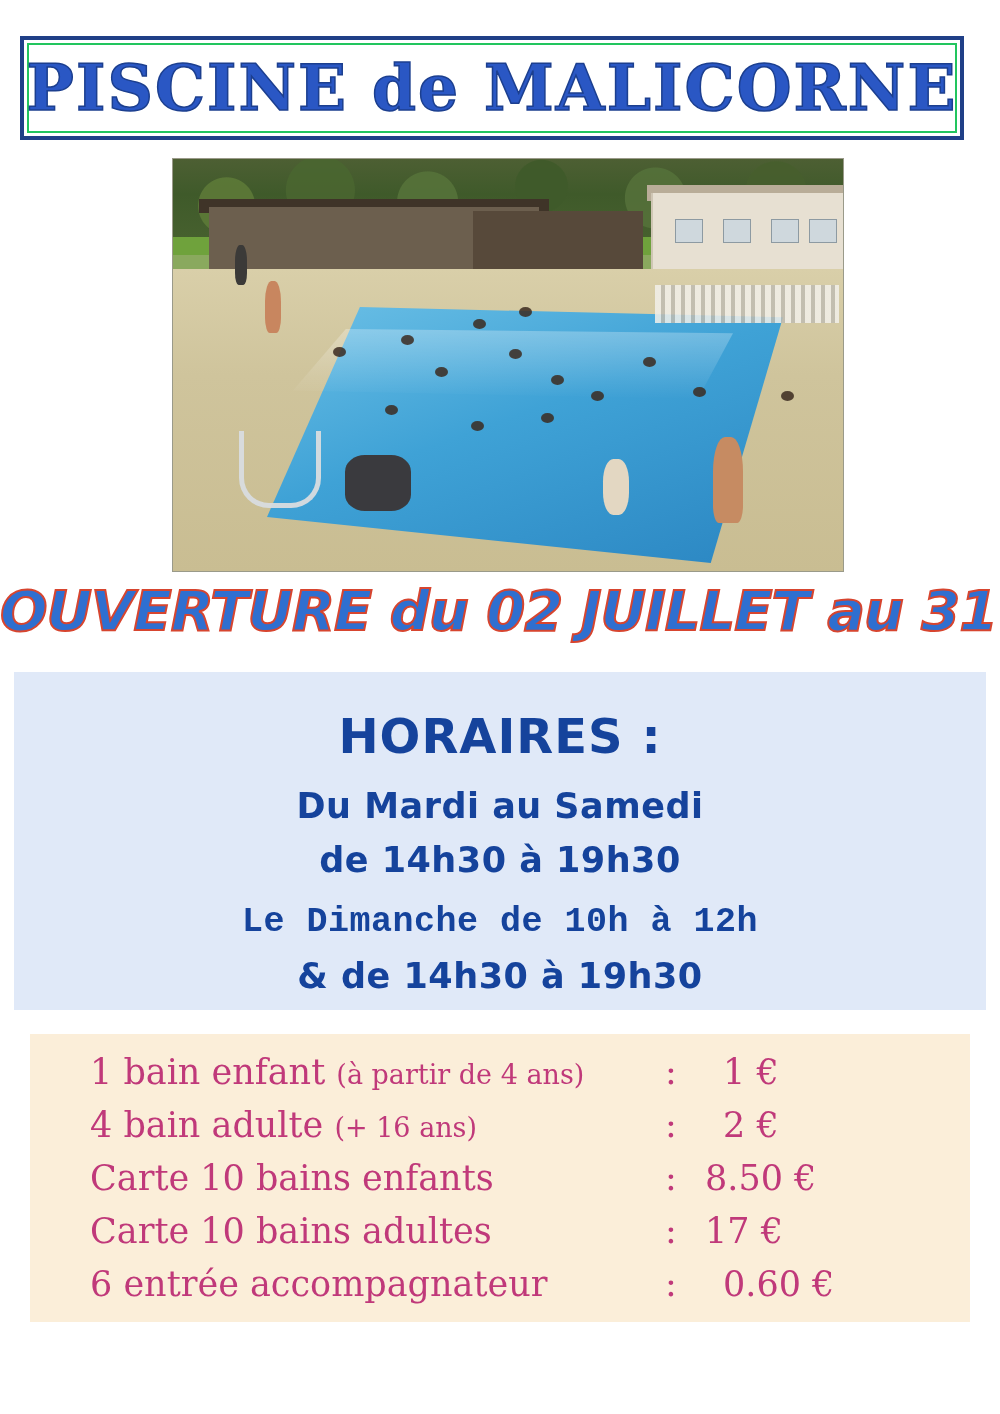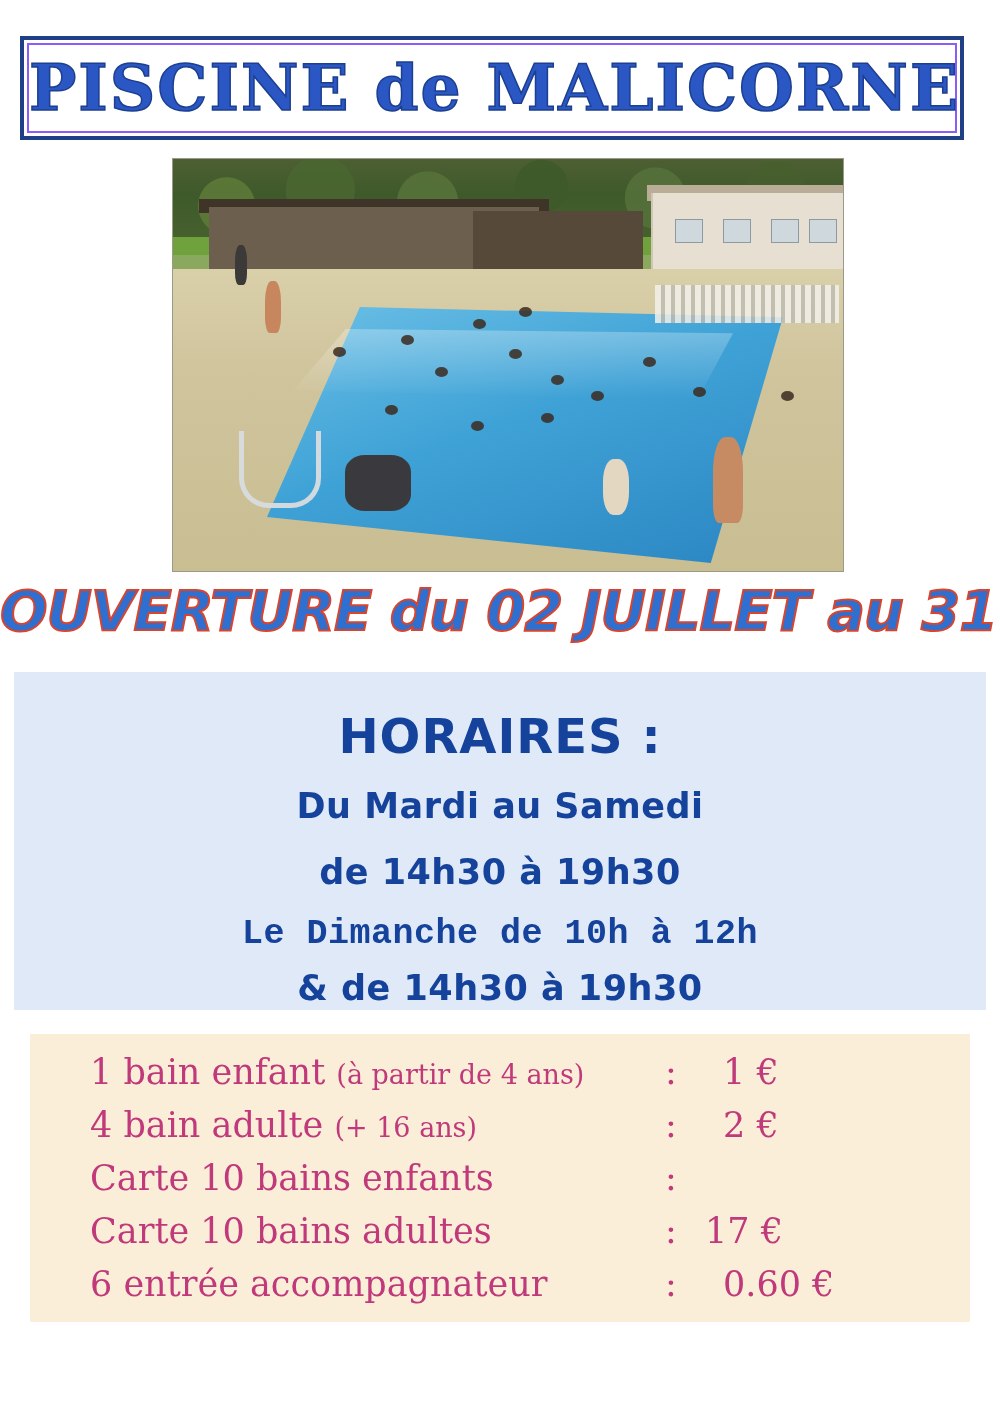--- a/index.html
+++ b/index.html
@@ -29,25 +29,25 @@
     width: 944px;
     height: 104px;
     background: #ffffff;
     border: 4px solid #1f3f87;
     box-sizing: border-box;
     padding: 3px;
   }
   .title-banner-inner {
     width: 100%;
     height: 100%;
-    border: 2px solid #8b5cf6;
+    border: 2px solid #22c55e;
     box-sizing: border-box;
     display: flex;
     align-items: center;
-    justify-content: flex-start;
+    justify-content: center;
   }
   .title-text {
     font-family: "DejaVu Serif", "Liberation Serif", serif;
     font-weight: bold;
     font-size: 63px;
     letter-spacing: 2px;
     color: #2a57c4;
     -webkit-text-stroke: 1.5px #1c3f8f;
     white-space: nowrap;
     line-height: 1;
@@ -189,21 +189,21 @@
     margin-top: 8px;
   }
   .horaires-line {
     font-family: "DejaVu Sans", "Liberation Sans", sans-serif;
     font-weight: bold;
     font-size: 35px;
     color: #15439c;
     margin-top: 22px;
     letter-spacing: 0.5px;
   }
-  .horaires-line.l2 { margin-top: 26px; }
+  .horaires-line.l2 { margin-top: 14px; }
   .horaires-line.l3 { margin-top: 22px; font-family: Liberation Mono, monospace; }
   .horaires-line.l4 { margin-top: 14px; }
 
   
   .tarifs {
     position: absolute;
     left: 30px; top: 1034px;
     width: 940px;
     height: 288px;
     background: #fbeed9;
@@ -320,20 +320,21 @@
       <div class="tarif-colon">:</div>
       <div class="tarif-price indent">2 €</div>
     </div>
 
     <div class="tarif-row">
       <div class="tarif-label">
         <span>Carte  10 bains enfants</span>
         <span class="small"></span>
       </div>
       <div class="tarif-colon">:</div>
+      <div class="tarif-price">8.50 €</div>
     </div>
 
     <div class="tarif-row">
       <div class="tarif-label">
         <span>Carte  10 bains adultes</span>
         <span class="small"></span>
       </div>
       <div class="tarif-colon">:</div>
       <div class="tarif-price">17 €</div>
     </div>

